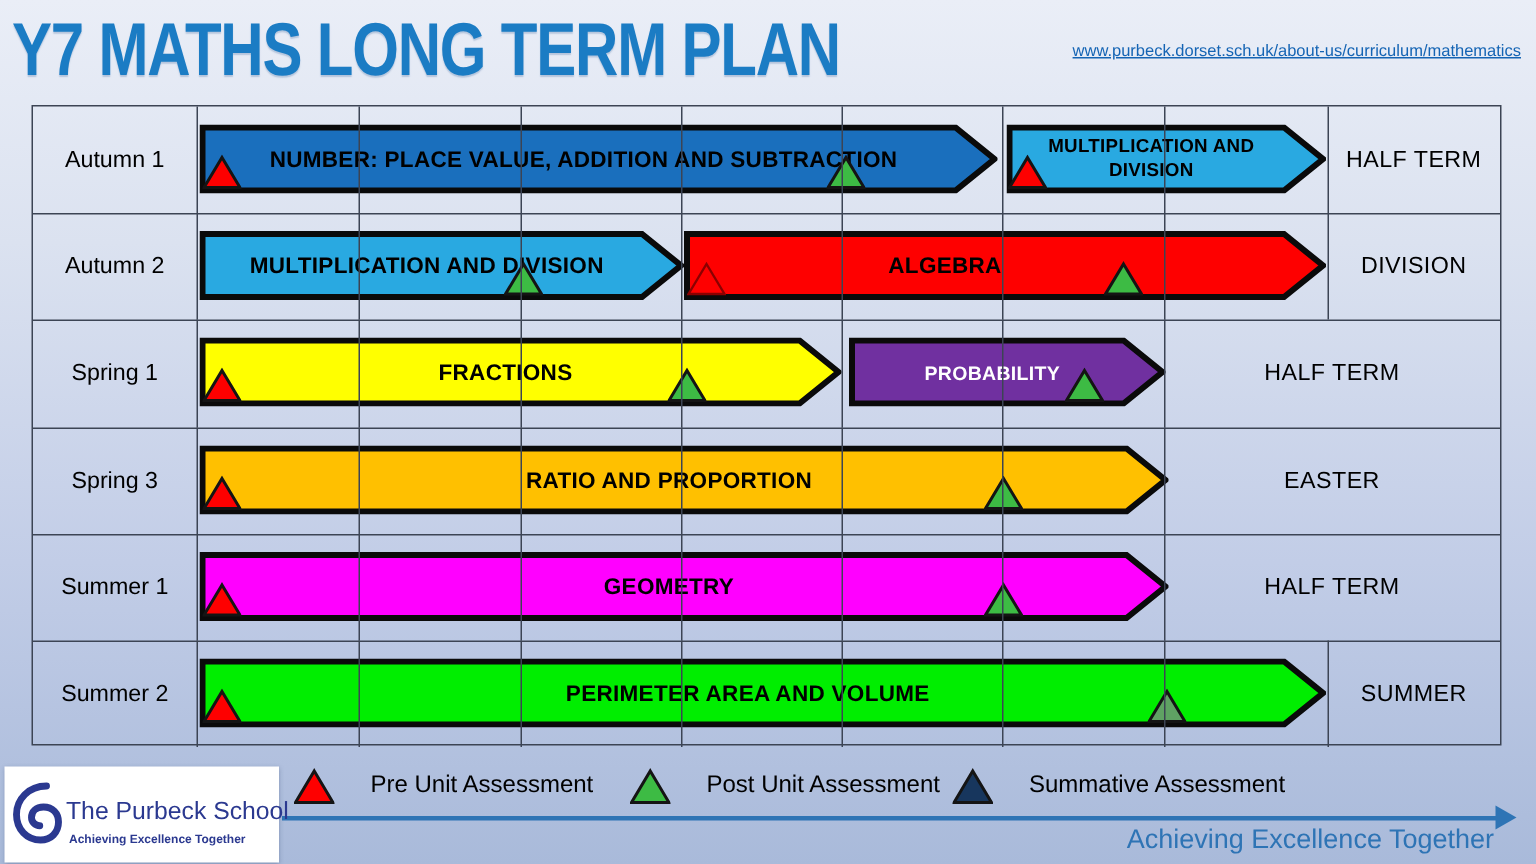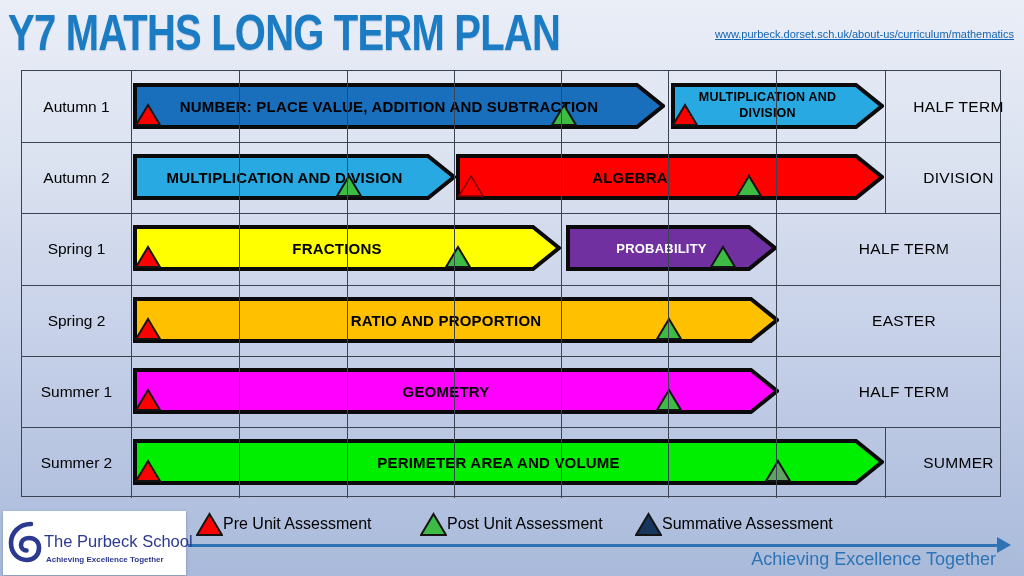--- a/index.html
+++ b/index.html
@@ -31,33 +31,33 @@
     border:1.5px solid #3c4454;box-sizing:border-box;
   }
   .hline{position:absolute;left:0;width:100%;height:1.2px;background:#3c4454;}
   .vline{position:absolute;width:1.2px;background:#3c4454;}
   .term{
     position:absolute;left:0;width:109px;display:flex;align-items:center;justify-content:center;
     font-size:15.5px;color:#000;
   }
   .period{
     position:absolute;display:flex;align-items:center;justify-content:center;
-    font-size:15.5px;color:#000;letter-spacing:.3px;padding-left:16px;
+    font-size:15.5px;color:#000;letter-spacing:.3px;
   }
   .arrow{position:absolute;height:46px;}
   .arrow svg{position:absolute;left:0;top:0;display:block;}
   .arrow-label{
     position:absolute;left:10px;right:30px;top:2px;bottom:2px;
     display:flex;align-items:center;justify-content:center;text-align:center;
     font-weight:bold;font-size:15px;color:#000;letter-spacing:.2px;
   }
   .arrow-label.small{font-size:12.5px;line-height:1.25;left:24px;right:44px;}
   .marker{position:absolute;width:26px;height:24px;}
   
-  .legend-item{position:absolute;top:510px;height:28px;display:flex;align-items:center;gap:0;}
+  .legend-item{position:absolute;top:510px;height:28px;display:flex;align-items:center;gap:24px;}
   .legend-label{font-size:16px;color:#000;}
   
   .logo-box{
     position:absolute;left:3px;top:511px;width:183px;height:64px;background:#ffffff;
     box-shadow:0 1px 3px rgba(40,60,100,.35);
   }
   .logo-name{position:absolute;left:41px;top:21px;font-size:16.5px;color:#2b3990;white-space:nowrap;}
   .logo-tagline{position:absolute;left:43px;top:44px;font-size:8px;font-weight:bold;color:#2b3990;white-space:nowrap;}
   .footer-line{position:absolute;left:188px;top:544px;width:810px;height:2.6px;background:#2e74b5;}
   .footer-arrowhead{
@@ -74,21 +74,21 @@
 <div id="stage">
 
   <div class="title">Y7 MATHS LONG TERM PLAN</div>
   <a class="toplink">www.purbeck.dorset.sch.uk/about-us/curriculum/mathematics</a>
 
   <div id="plan">
 
     <div class="term" style="top:0px;height:71px">Autumn 1</div>
     <div class="term" style="top:71px;height:71px">Autumn 2</div>
     <div class="term" style="top:142px;height:72px">Spring 1</div>
-    <div class="term" style="top:214px;height:71px">Spring 2</div>
+    <div class="term" style="top:214px;height:71px">Spring 3</div>
     <div class="term" style="top:285px;height:71px">Summer 1</div>
     <div class="term" style="top:356px;height:71px">Summer 2</div>
 
     <div class="period" style="top:0px;height:71px;left:863px;width:115px">HALF TERM</div>
     <div class="period" style="top:71px;height:71px;left:863px;width:115px">DIVISION</div>
     <div class="period" style="top:142px;height:72px;left:754px;width:224px">HALF TERM</div>
     <div class="period" style="top:214px;height:71px;left:754px;width:224px">EASTER</div>
     <div class="period" style="top:285px;height:71px;left:754px;width:224px">HALF TERM</div>
     <div class="period" style="top:356px;height:71px;left:863px;width:115px">SUMMER</div>
 

